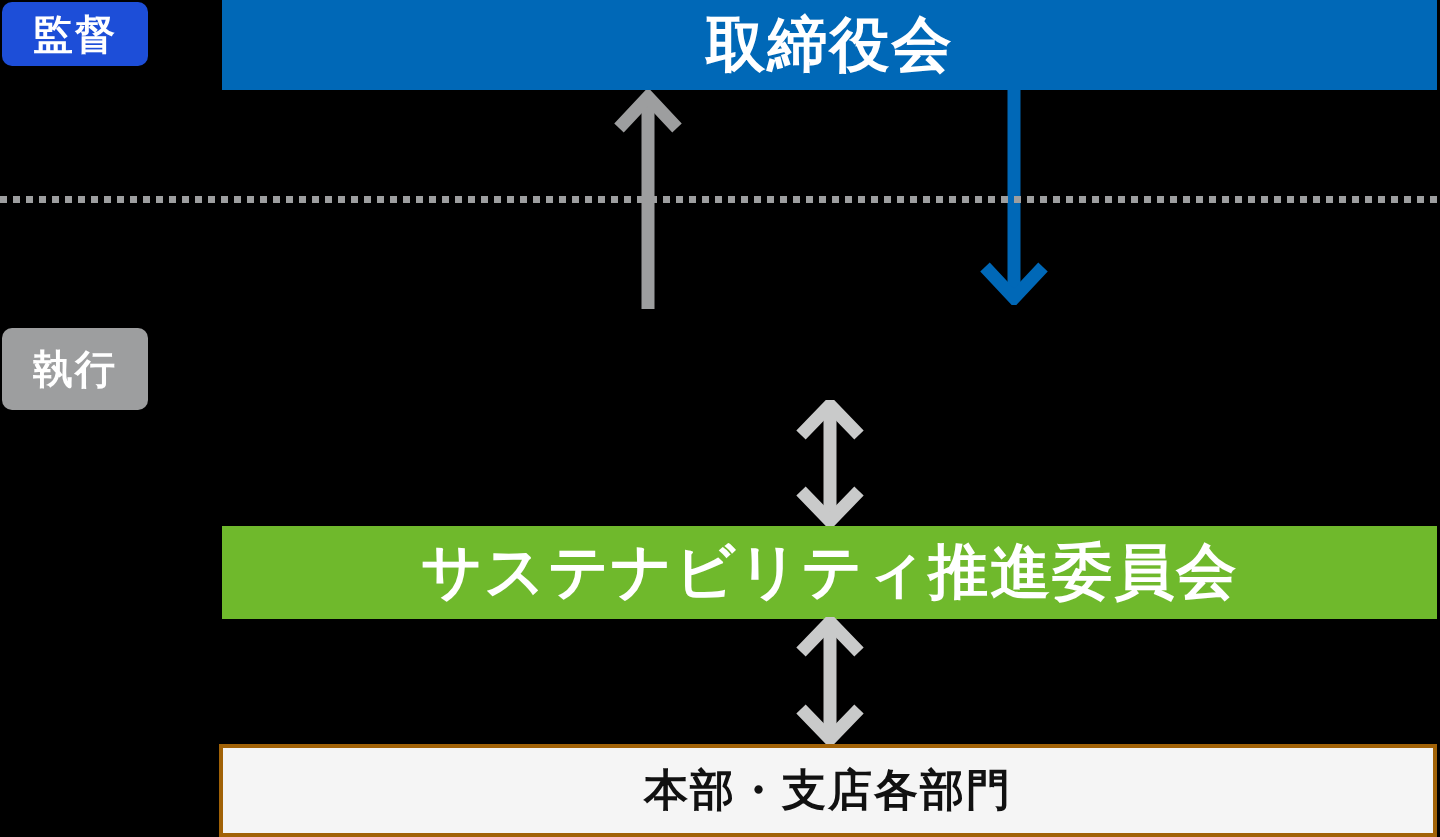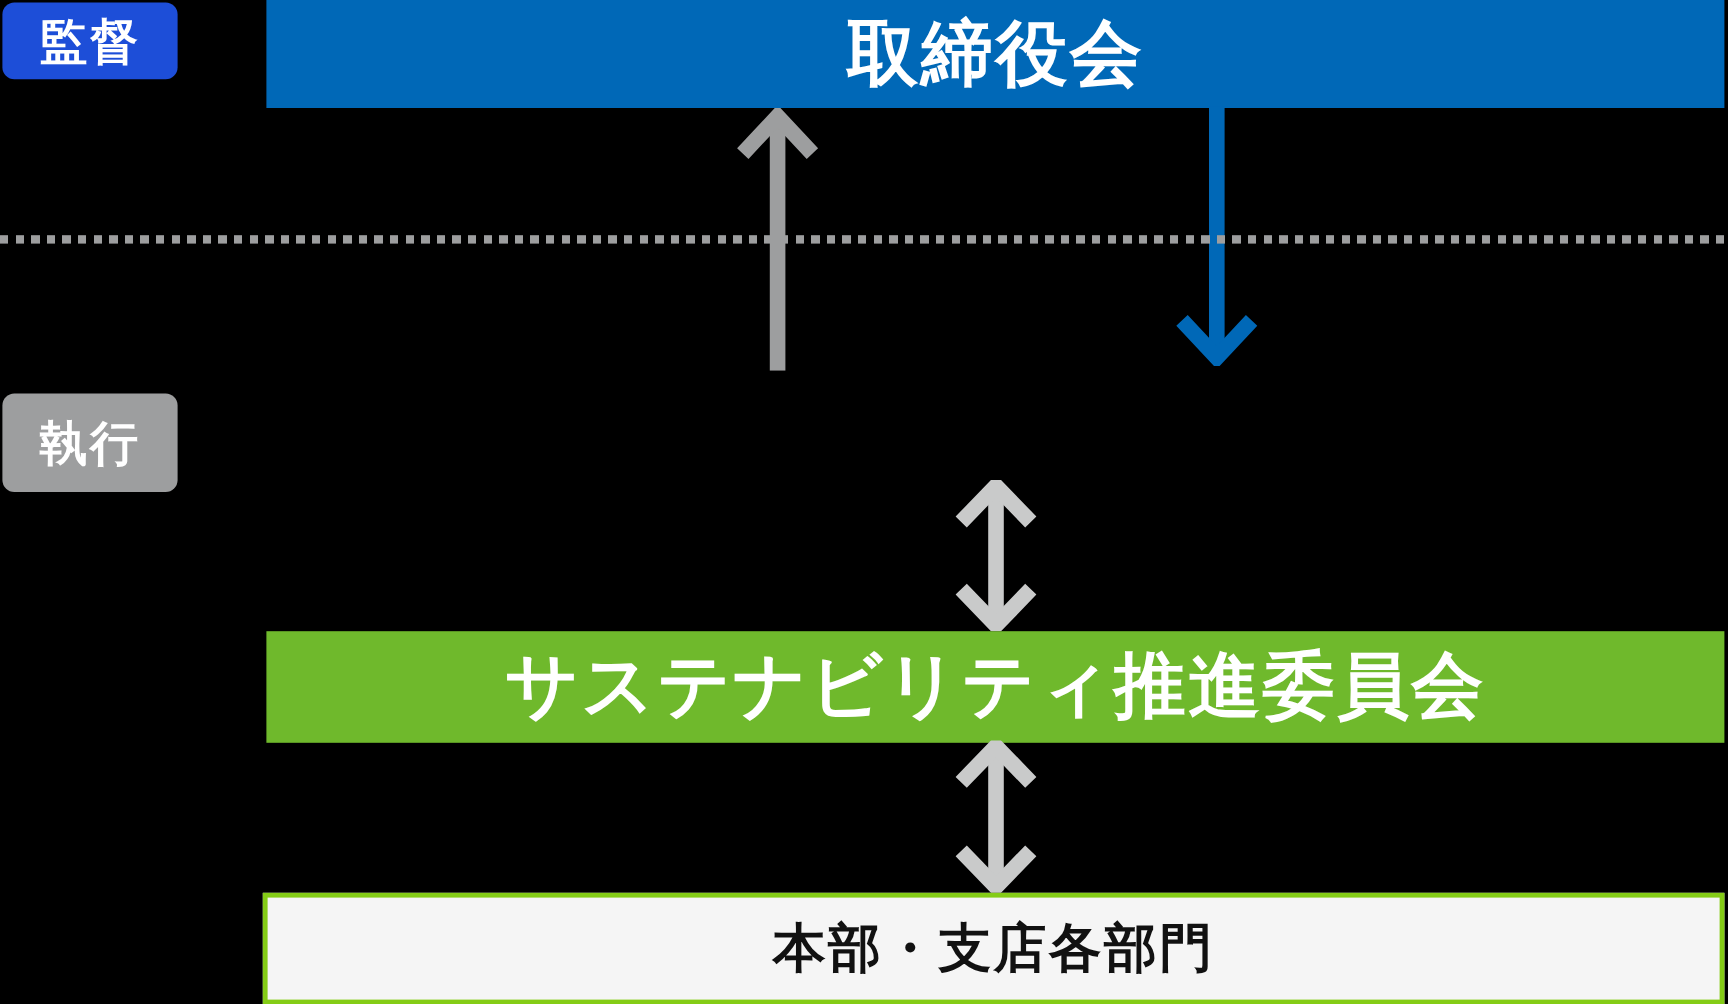--- a/index.html
+++ b/index.html
@@ -49,21 +49,21 @@
   .bar.management { top: 307px; height: 93px; background: #9D9E9F; }
   .bar.committee  { top: 526px; height: 93px; background: #6FB92C; }
 
   .panel {
     left: 219px;
     top: 744px;
     width: 1218px;
     height: 93px;
     box-sizing: border-box;
     background: #F5F5F5;
-    border: 4px solid #84cc16;
+    border: 4px solid #a16207;
     color: #111111;
     font-weight: bold;
     font-size: 44px;
     display: flex;
     align-items: center;
     justify-content: center;
     letter-spacing: 2px;
   }
 
   

